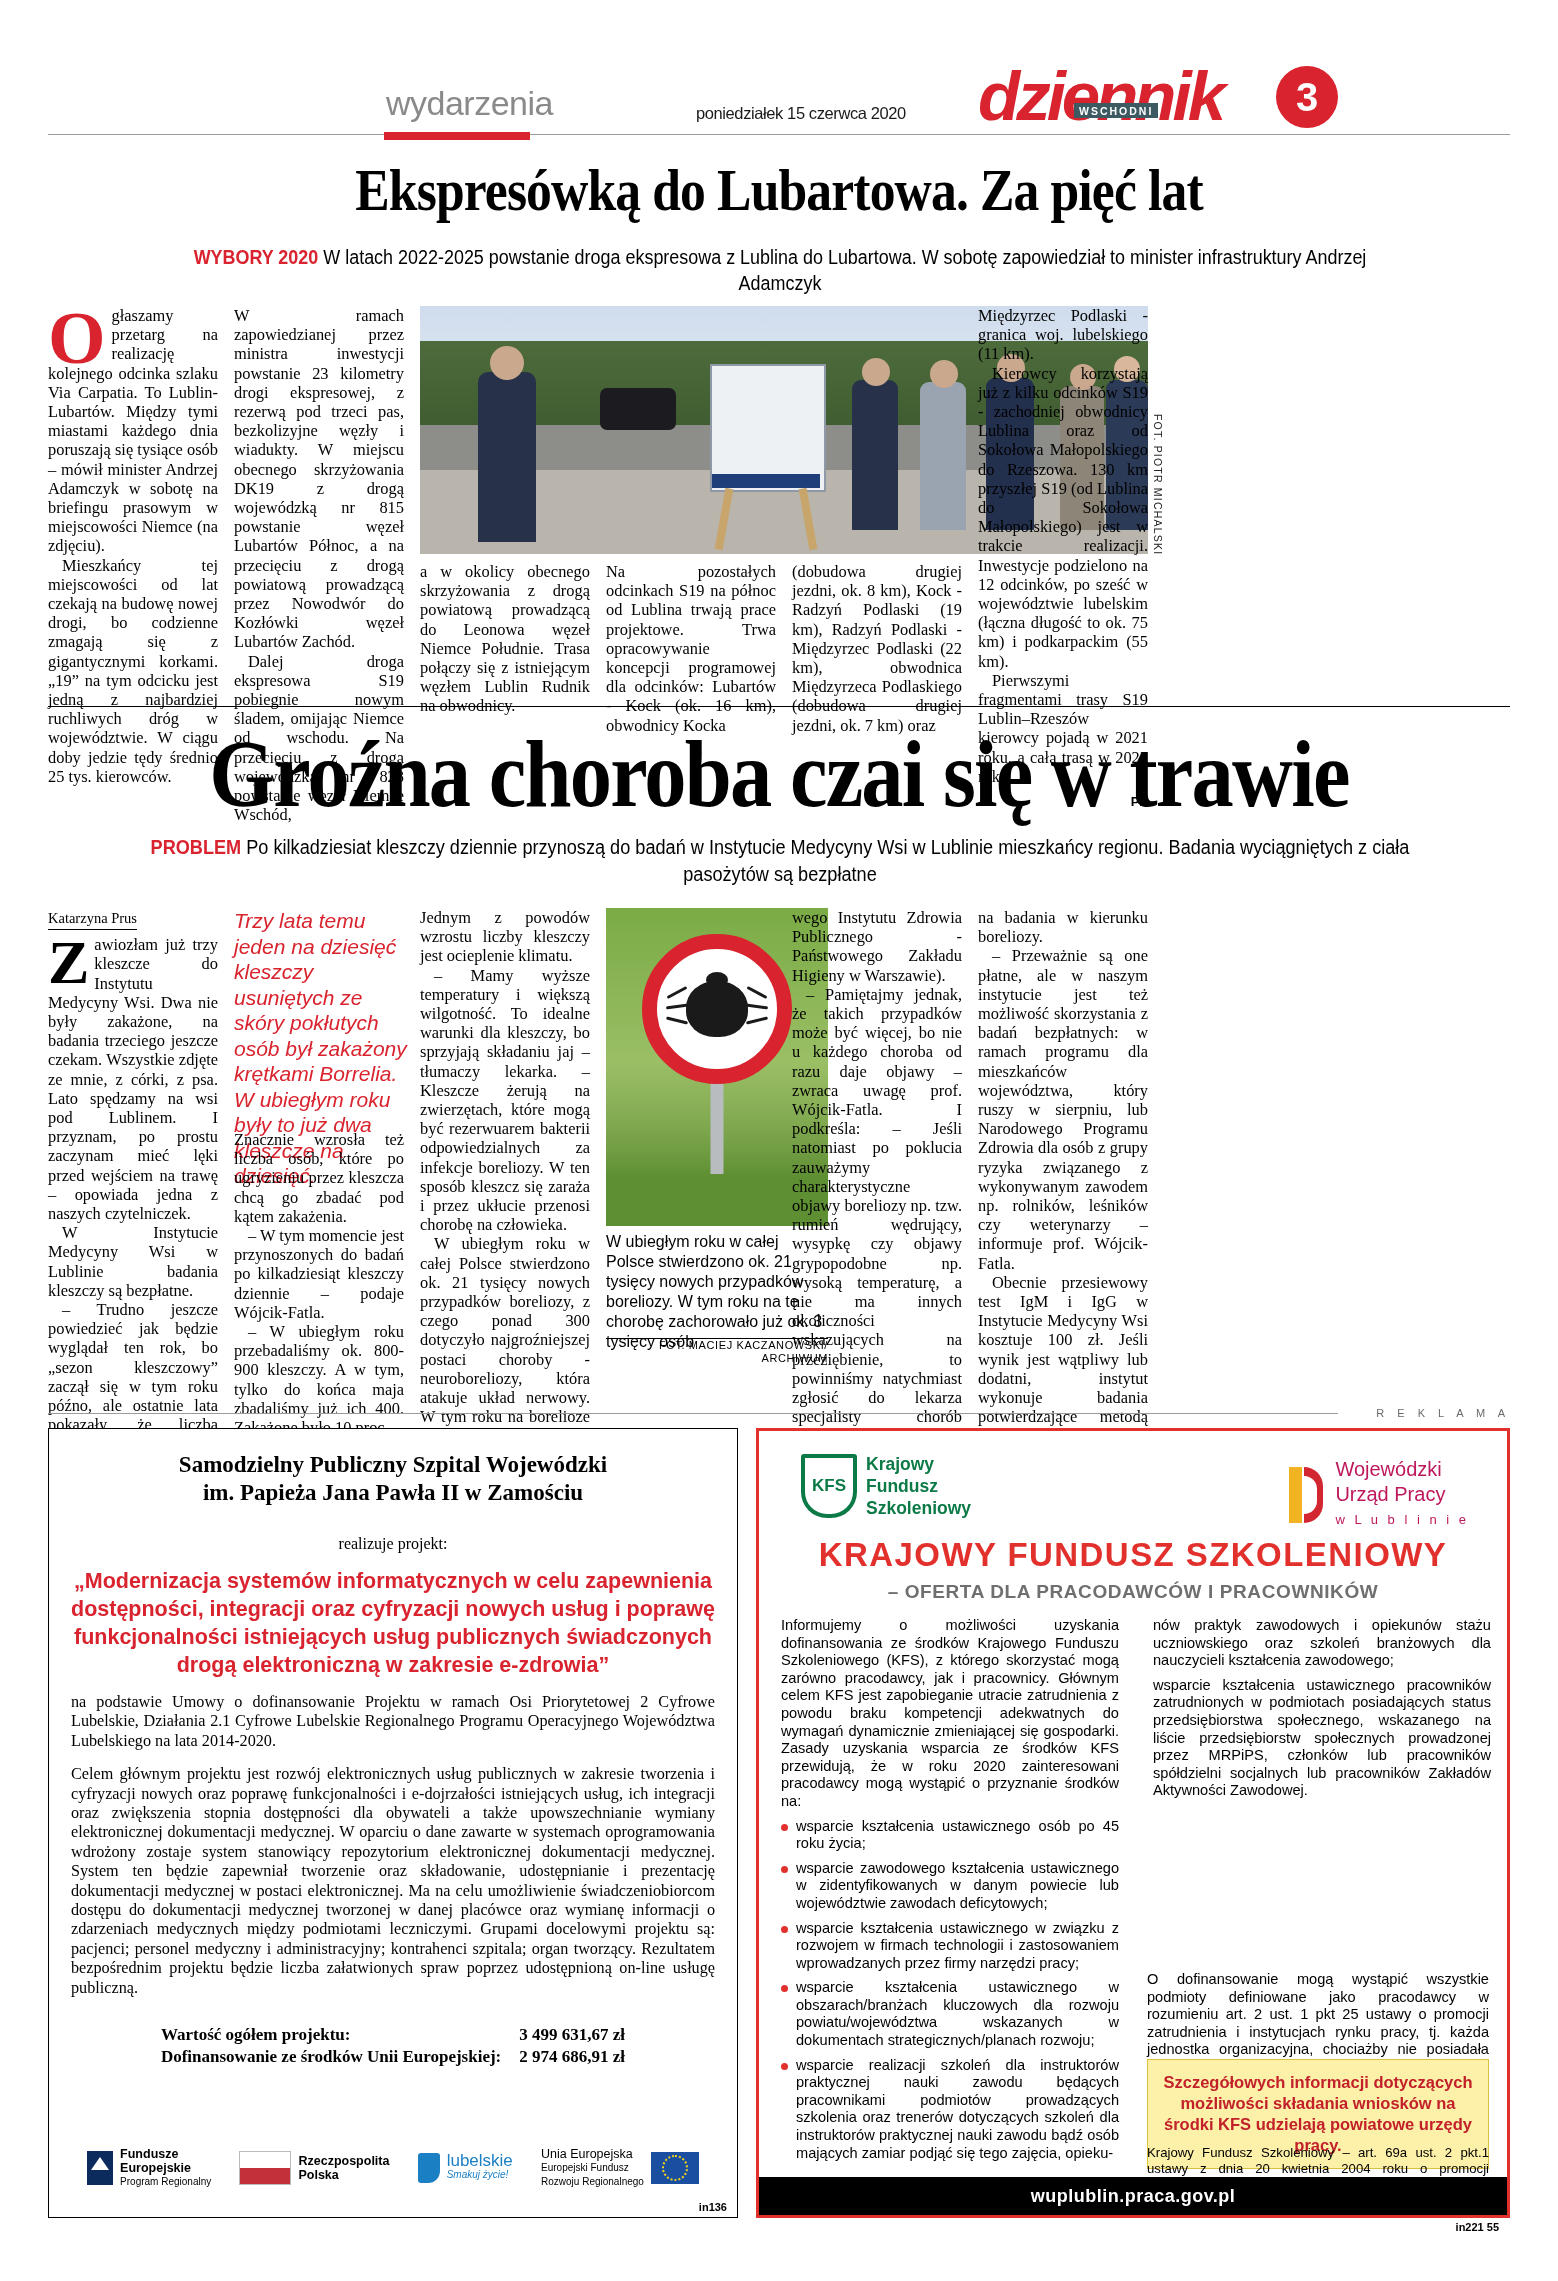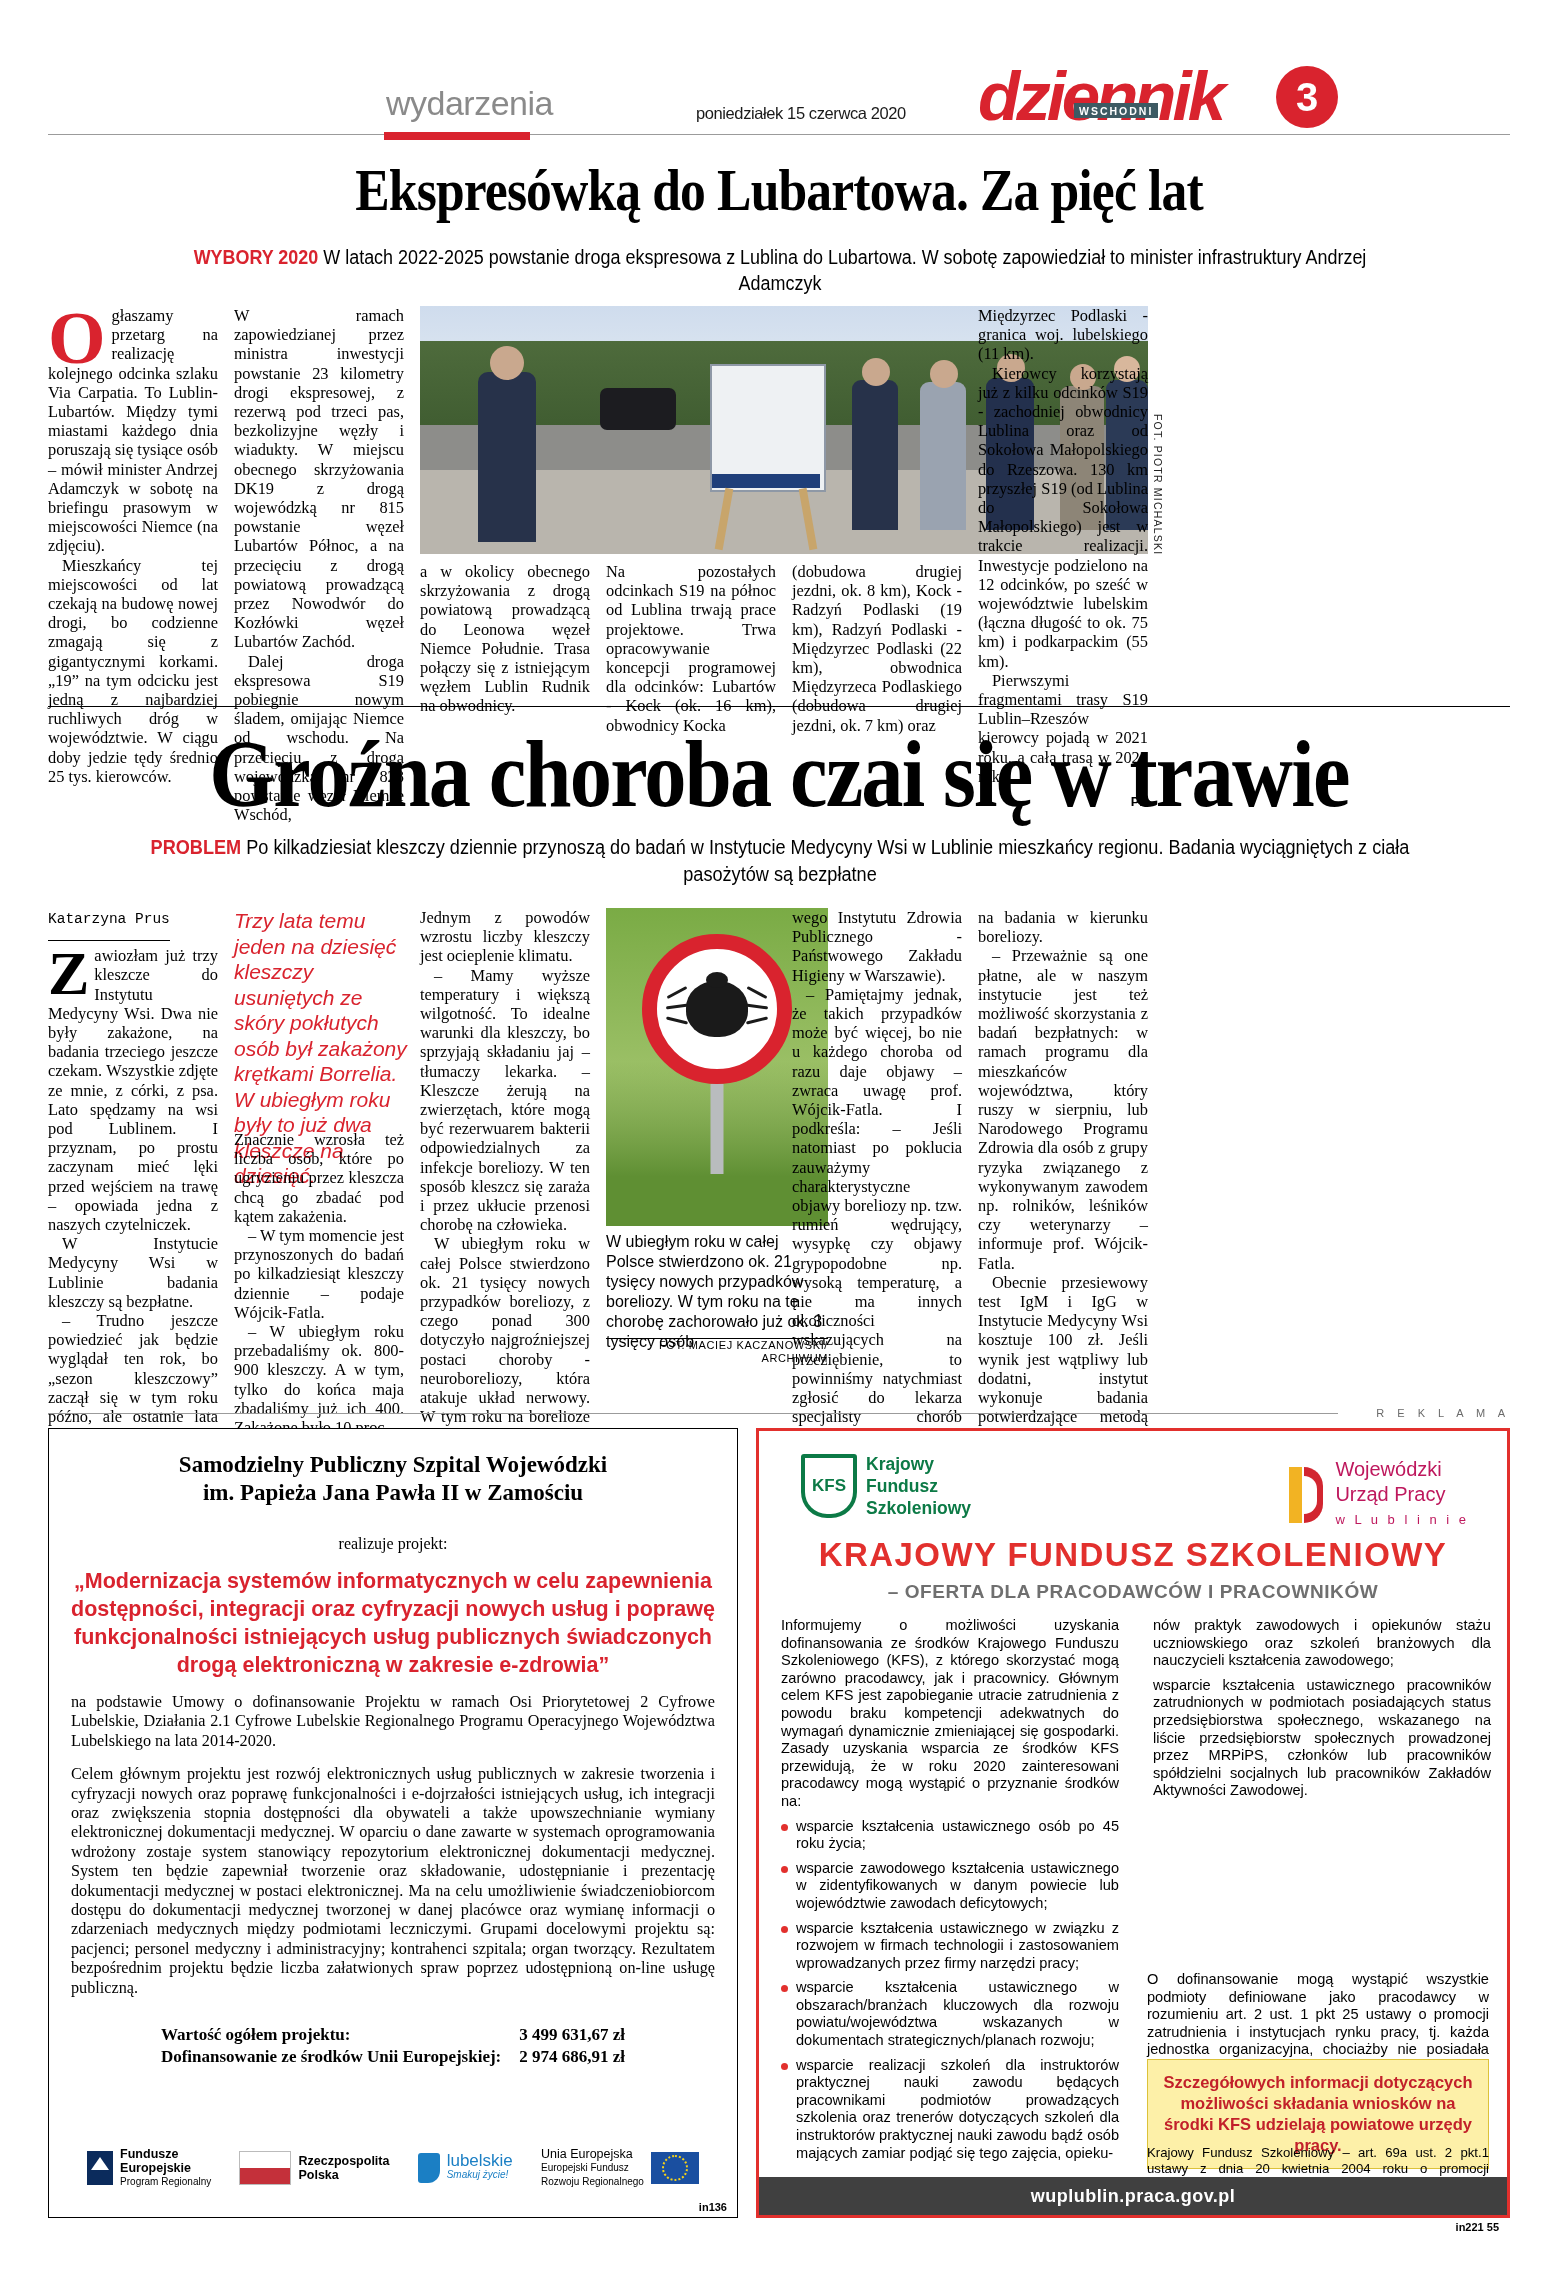--- a/index.html
+++ b/index.html
@@ -67,22 +67,22 @@
   
   .sep-rule{position:absolute;left:48px;height:1px;background:#000;width:1462px;}
   .a2-head{position:absolute;left:48px;top:726px;width:1462px;text-align:center;
     font-family:"Liberation Serif",serif;font-weight:bold;font-size:96px;letter-spacing:-2px;
     transform:scaleX(0.88);transform-origin:center top;line-height:1.0;}
   .a2-lead{position:absolute;left:90px;top:834px;width:1380px;text-align:center;
     font-family:"Liberation Sans",sans-serif;font-size:19.5px;line-height:27px;
     transform:scaleX(0.93);transform-origin:center top;}
 
   .a2-body{position:absolute;left:48px;top:908px;width:1462px;height:480px;}
-  .byline{font-family:Liberation Mono, monospace;font-size:14.5px;border-bottom:1px solid #000;
-    display:inline-block;padding-bottom:11px;margin-bottom:5px;}
+  .byline{font-family:Liberation Serif, serif;font-size:14.5px;border-bottom:1px solid #000;
+    display:inline-block;padding-bottom:1px;margin-bottom:5px;}
   .dropcap-z{float:left;font-size:62px;line-height:50px;font-weight:bold;color:#000;
     margin:2px 5px -4px 0;font-family:"Liberation Serif",serif;}
 
   .pullquote{position:absolute;left:186px;top:0;width:176px;color:#d9232e;font-style:italic;
     font-family:"Liberation Sans",sans-serif;font-size:21px;line-height:25.5px;font-weight:500;}
   .quote-mark{position:absolute;left:-8px;top:-12px;font-size:96px;color:#d8d8d8;
     font-family:"Liberation Sans",sans-serif;font-weight:bold;line-height:1;z-index:-1;}
 
   .tickphoto{position:absolute;left:558px;top:0;width:222px;height:318px;overflow:hidden;
     background:linear-gradient(#7aab45,#bcd487);}
@@ -171,21 +171,21 @@
   .bullets li:before{content:"";position:absolute;left:0;top:6px;width:7px;height:7px;
     border-radius:50%;background:#e2302d;}
   .adr-note{position:absolute;left:388px;top:540px;width:342px;
     font-family:"Liberation Sans",sans-serif;font-size:14.6px;line-height:17.6px;text-align:justify;}
   .adr-box{position:absolute;left:388px;top:628px;width:342px;background:#fdf0a8;
     border:1px solid #dcc23a;box-sizing:border-box;padding:12px 10px;text-align:center;
     font-family:"Liberation Sans",sans-serif;font-weight:bold;color:#c2202a;
     font-size:16.5px;line-height:21px;}
   .adr-small{position:absolute;left:388px;top:714px;width:342px;
     font-family:"Liberation Sans",sans-serif;font-size:13.2px;line-height:16px;text-align:justify;}
-  .adr-foot{position:absolute;left:0;bottom:0;width:100%;height:38px;background:#404040;
+  .adr-foot{position:absolute;left:0;bottom:0;width:100%;height:38px;background:#000000;
     color:#fff;font-family:"Liberation Sans",sans-serif;font-weight:bold;font-size:18px;
     text-align:center;line-height:38px;letter-spacing:0.5px;}
   .in221{position:absolute;right:8px;bottom:-18px;font-family:"Liberation Sans",sans-serif;
     font-size:11px;font-weight:bold;}
 </style>
 </head>
 <body>
 
 <div class="page">
 

